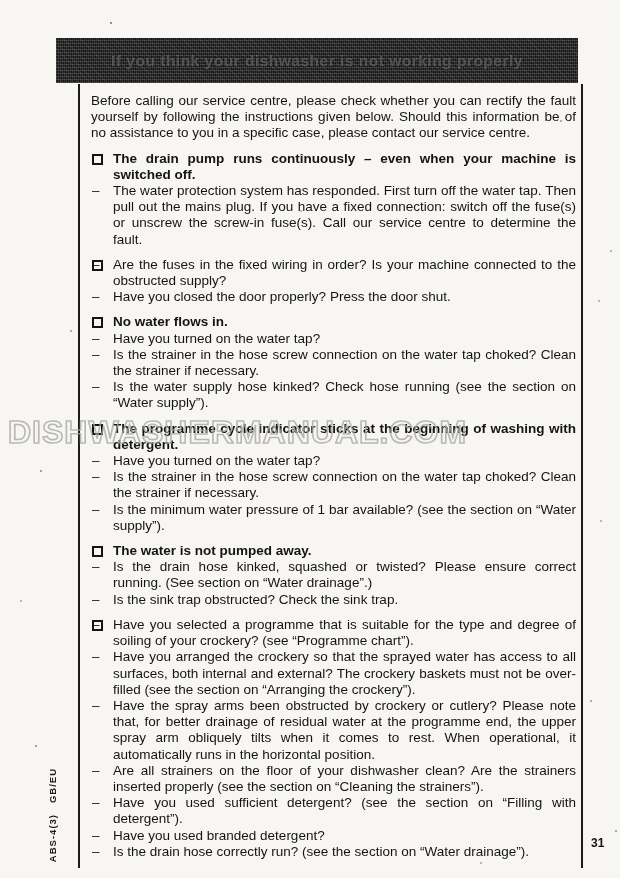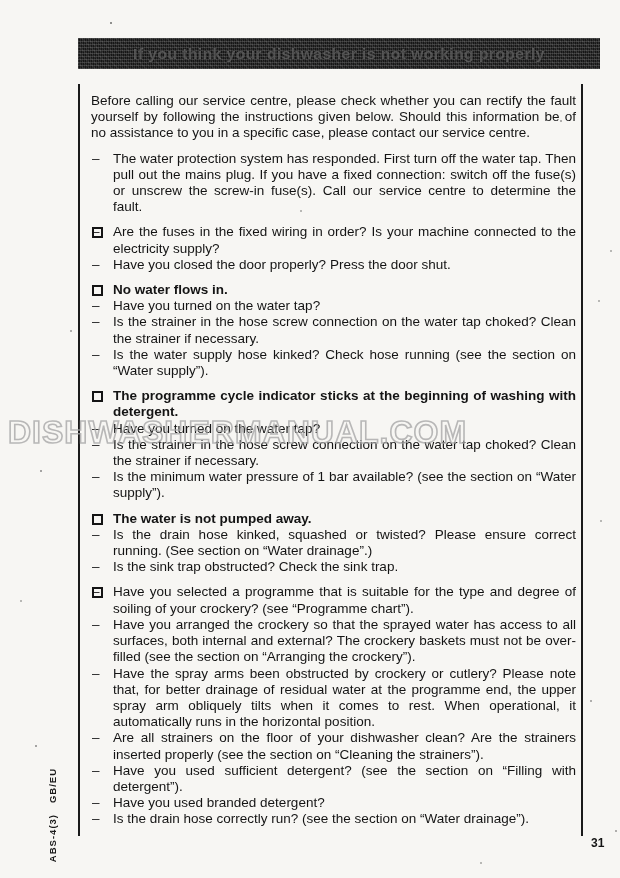--- a/index.html
+++ b/index.html
@@ -12,22 +12,22 @@
   .page {
     position: relative;
     width: 620px;
     height: 878px;
     background: #f7f6f3;
     overflow: hidden;
   }
   
   .header-bar {
     position: absolute;
-    left: 78px; top: 38px;
-    width: 522px; height: 31px;
+    left: 56px; top: 38px;
+    width: 522px; height: 45px;
     background-color: #161616;
     background-image:
       repeating-linear-gradient(0deg, rgba(255,255,255,0.14) 0 1px, transparent 1px 3px),
       repeating-linear-gradient(90deg, rgba(255,255,255,0.10) 0 1px, transparent 1px 2px),
       repeating-linear-gradient(45deg, rgba(255,255,255,0.06) 0 1px, transparent 1px 4px);
     display: flex;
     align-items: center;
     justify-content: center;
     overflow: hidden;
   }
@@ -147,36 +147,40 @@
 <div class="page">
 
   <div class="header-bar">
     <span class="header-bar-text">If you think your dishwasher is not working properly</span>
   </div>
 
   <div class="content">
     <p class="intro">Before calling our service centre, please check whether you can rectify the fault yourself by following the instructions given below. Should this information be of no assistance to you in a specific case, please contact our service centre.</p>
     <div id="sections">
   <section class="section">
+    <h3 class="sec-title">
+      <span class="checkbox"></span>
+      <span class="sec-title-text">The drain pump runs continuously – even when your machine is switched off.</span>
+    </h3>
     <div class="items">
   <div class="item">
     <span class="dash">–</span>
     <span class="item-text">The water protection system has responded. First turn off the water tap. Then pull out the mains plug. If you have a fixed connection: switch off the fuse(s) or unscrew the screw-in fuse(s). Call our service centre to determine the fault.</span>
   </div>
 </div>
   </section>
 
   <section class="section">
     <h3 class="sec-title">
       <span class="checkbox"></span>
     </h3>
     <div class="items">
   <div class="item">
     <span class="dash">–</span>
-    <span class="item-text">Are the fuses in the fixed wiring in order? Is your machine connected to the electricity supply?</span>
+    <span class="item-text">Are the fuses in the fixed wiring in order? Is your machine connected to the obstructed supply?</span>
   </div>
 
   <div class="item">
     <span class="dash">–</span>
     <span class="item-text">Have you closed the door properly? Press the door shut.</span>
   </div>
 </div>
   </section>
 
   <section class="section">

